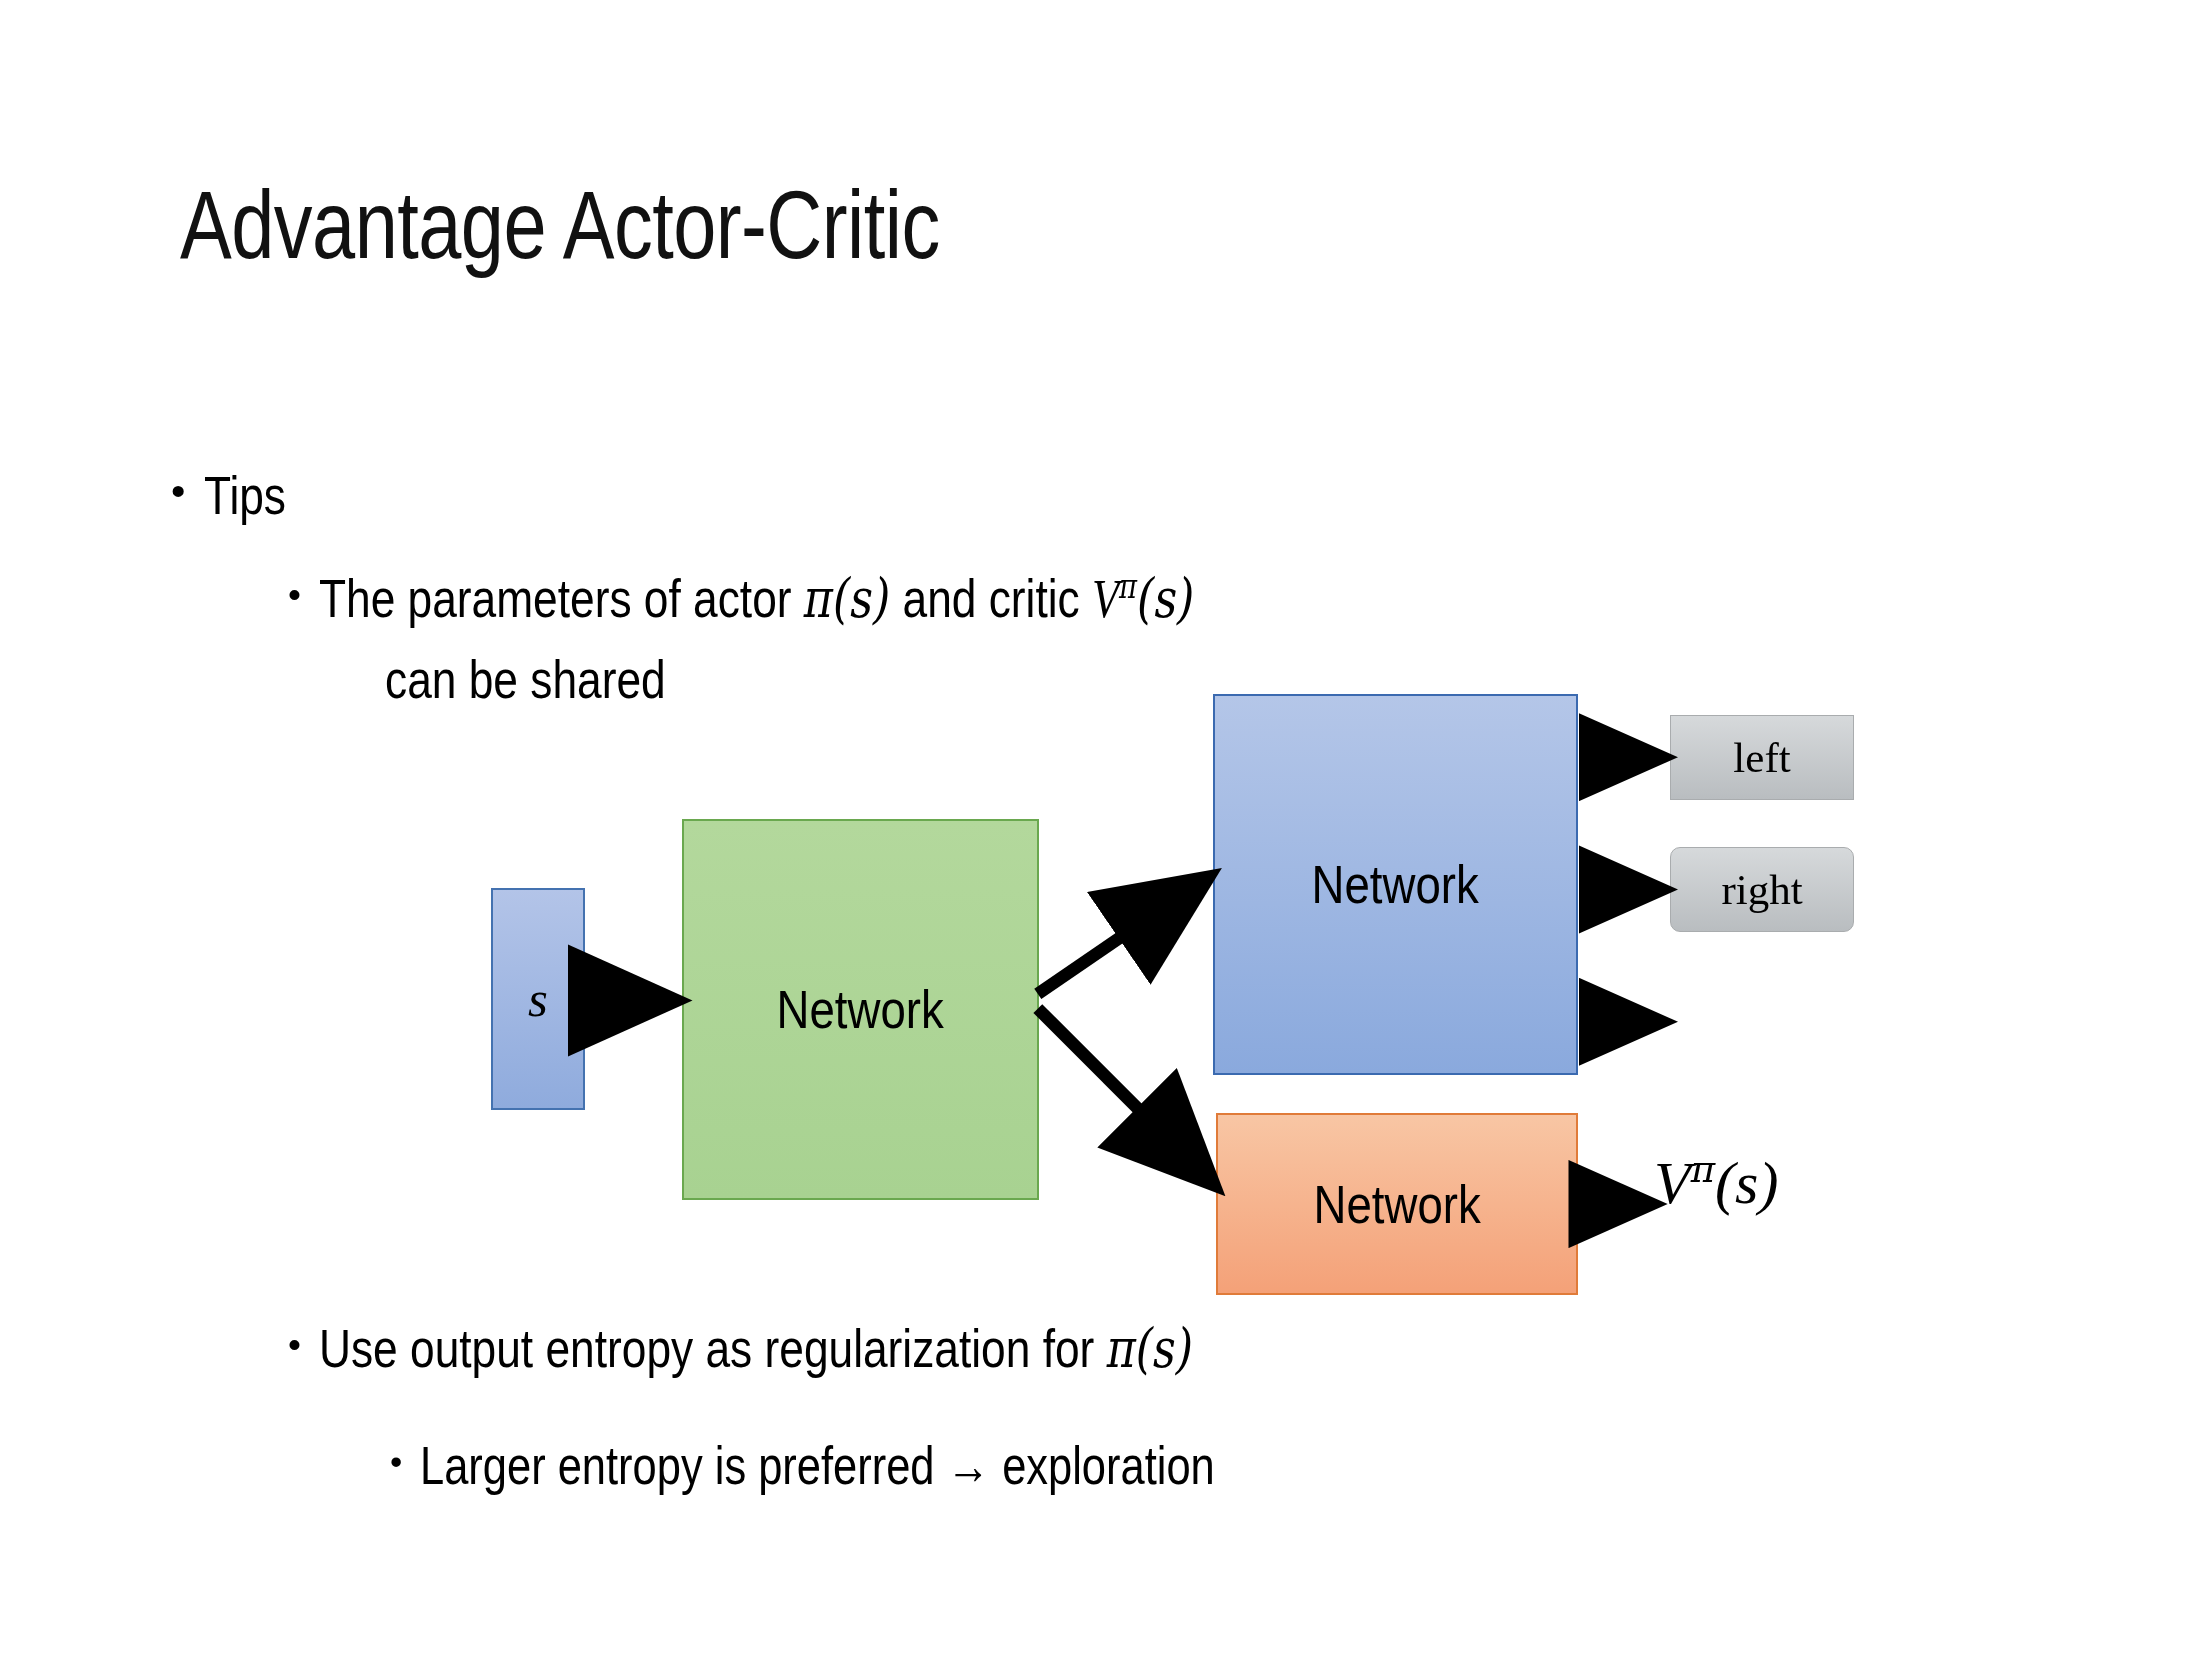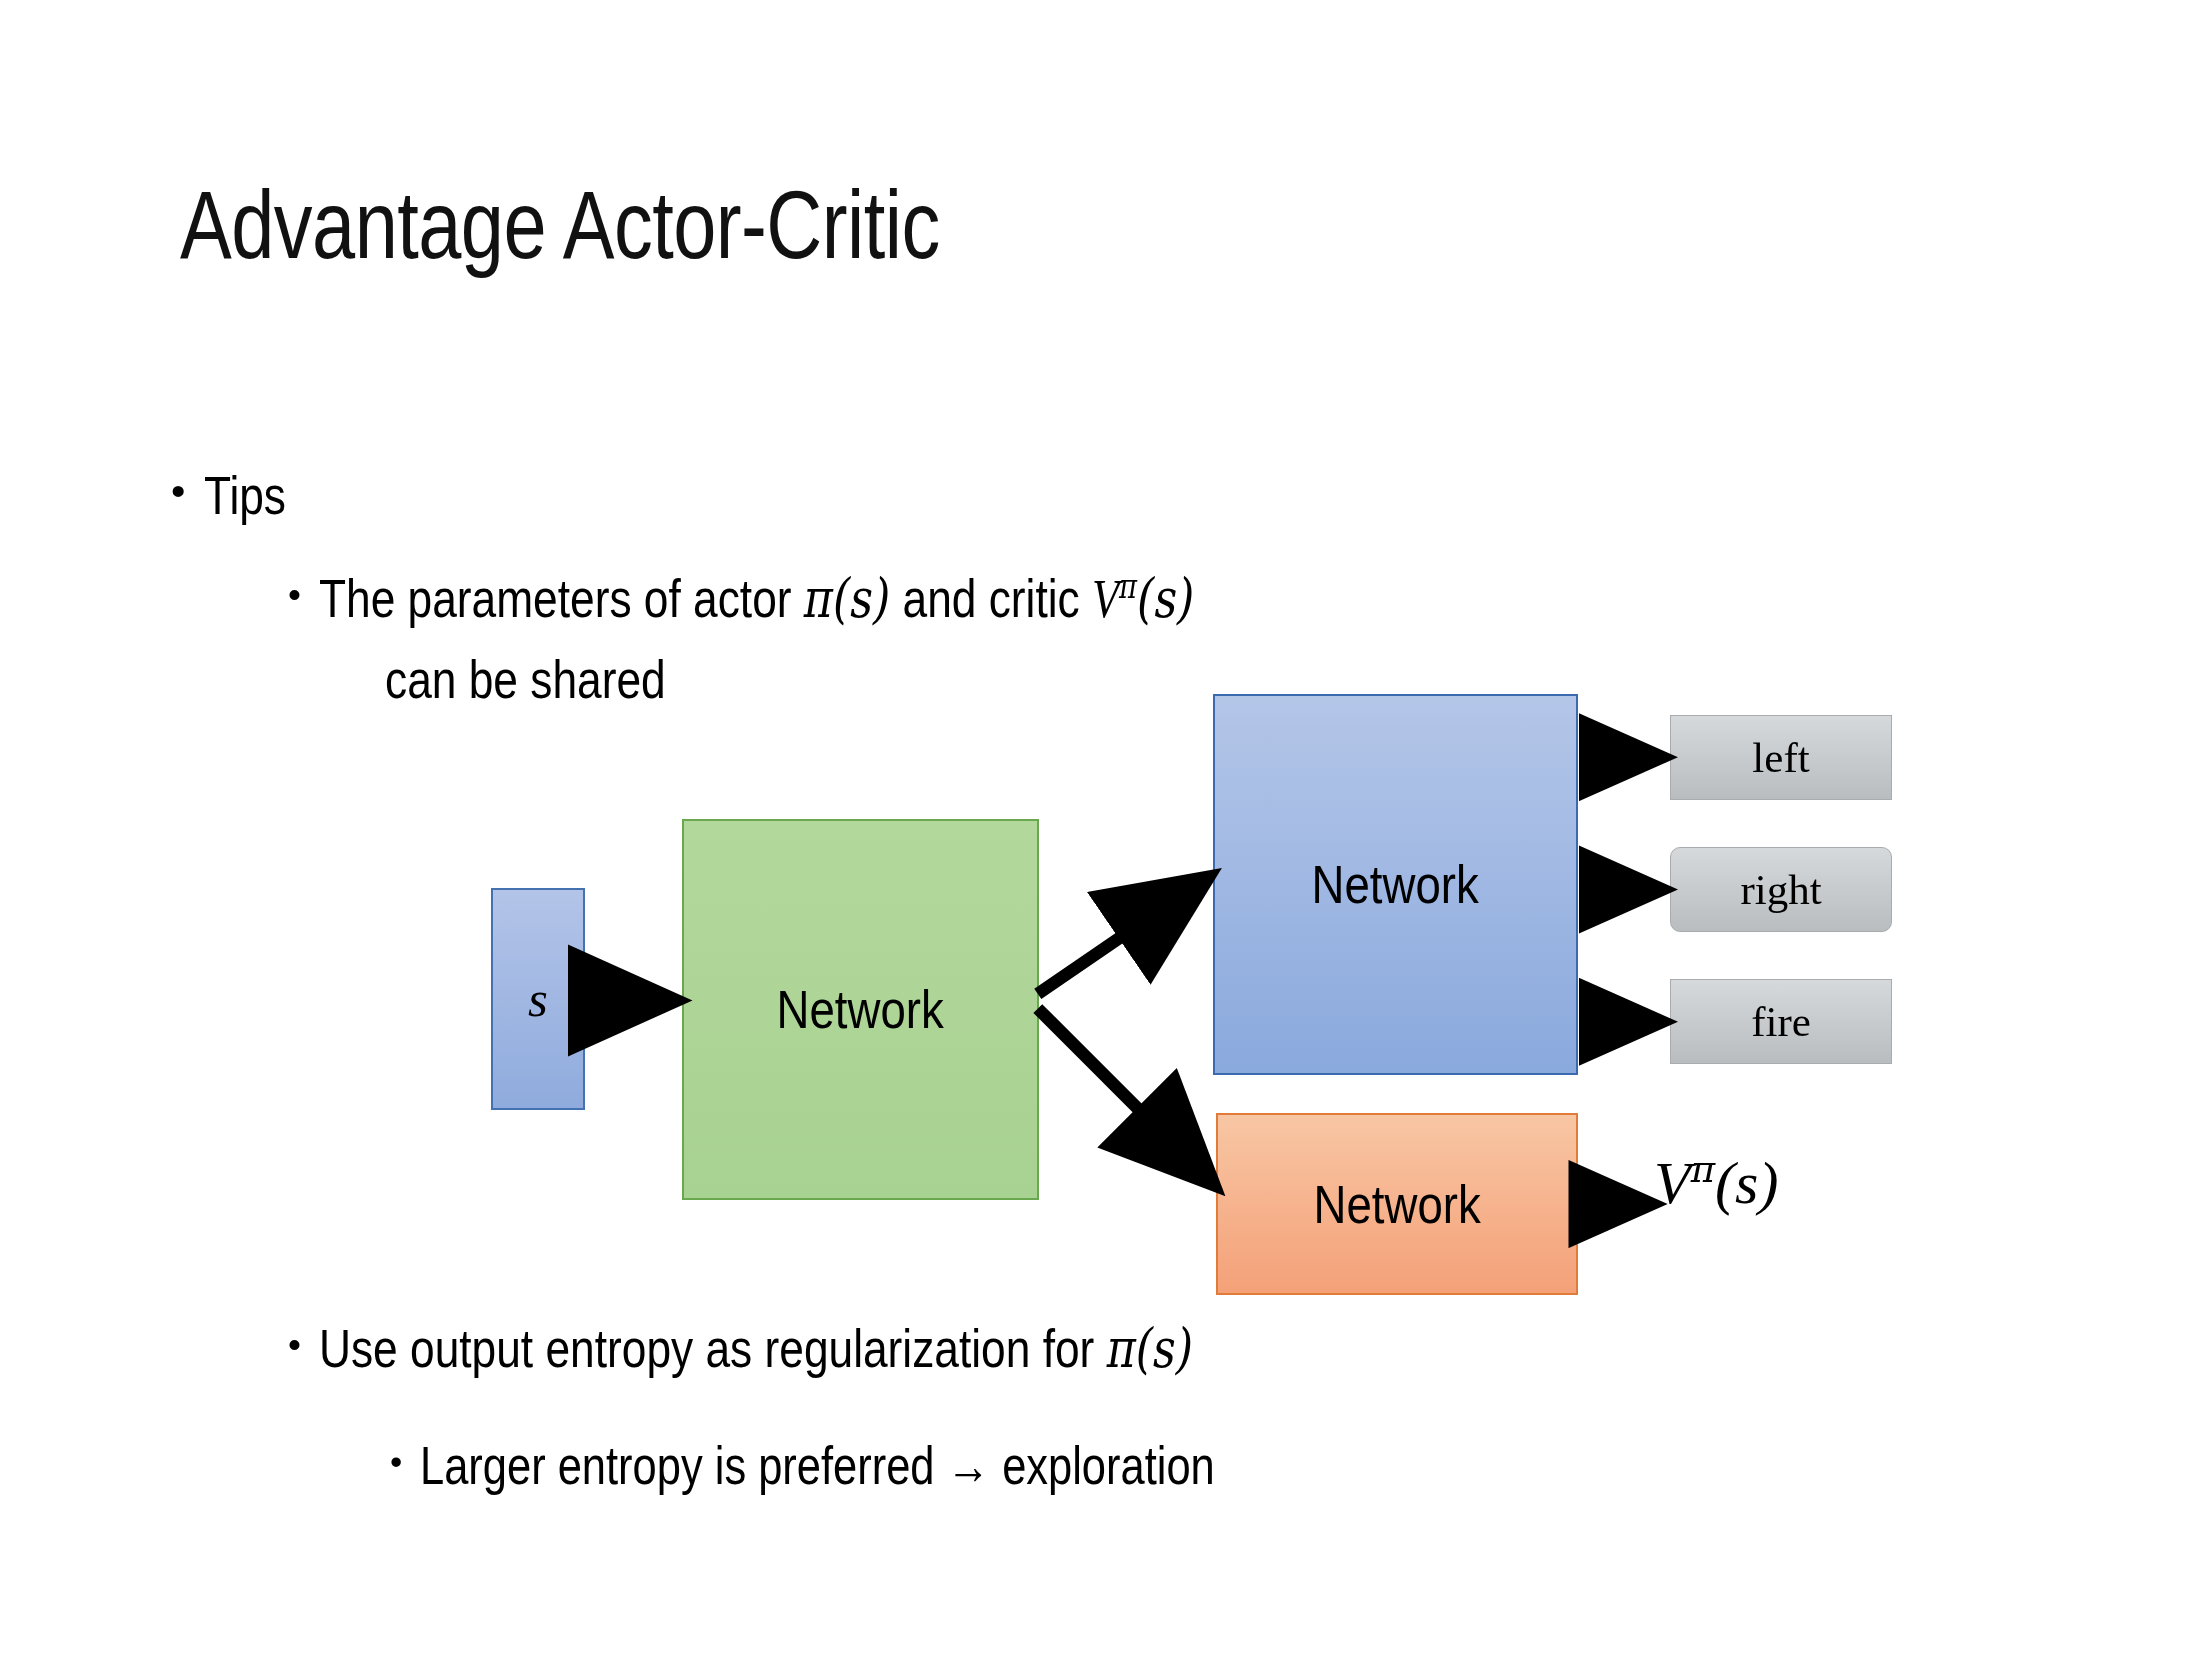--- a/index.html
+++ b/index.html
@@ -77,21 +77,21 @@
     border:2.2px solid #3b6ab0;
   }
 
   .box-orange{
     left:1216px;top:1113px;width:362px;height:182px;
     background:linear-gradient(180deg,#f8c6a4 0%,#f4a178 100%);
     border:2.2px solid #e07b39;
   }
 
   .box-gray{
-    width:222px;height:85px;
+    width:184px;height:85px;
     background:linear-gradient(180deg,#d6d9db 0%,#b9bdc0 100%);
     border:1.5px solid #a9acae;
     text-align:right;
   }
   .box-gray .glbl{font-family:"Liberation Serif",serif;font-size:43px;color:#000;}
   .g-left{left:1670px;top:715px;}
   .g-right{left:1670px;top:847px;border-radius:10px;}
   .g-fire{left:1670px;top:979px;}
 
   .vout{
@@ -142,23 +142,20 @@
     <div class="box box-orange">
       <span class="lbl">Network</span>
     </div>
 
     <div class="box box-gray g-left">
       <span class="glbl">left</span>
     </div>
     <div class="box box-gray g-right">
       <span class="glbl">right</span>
     </div>
-    <div class="box box-gray g-fire">
-      <span class="glbl">fire</span>
-    </div>
 
     <div class="vout"><span>V</span><span class="sup">π</span><span>(s)</span></div>
 
     <svg class="arrows" viewBox="0 0 3000 2250" xmlns="http://www.w3.org/2000/svg">
       <defs>
         <marker id="ah" markerWidth="10" markerHeight="9" refX="8.4" refY="4.5" orient="auto" markerUnits="strokeWidth">
           <path d="M0,0 L10,4.5 L0,9 z" fill="#000000"></path>
         </marker>
         <marker id="ah2" markerWidth="9" markerHeight="8" refX="7.6" refY="4" orient="auto" markerUnits="strokeWidth">
           <path d="M0,0 L9,4 L0,8 z" fill="#000000"></path>

